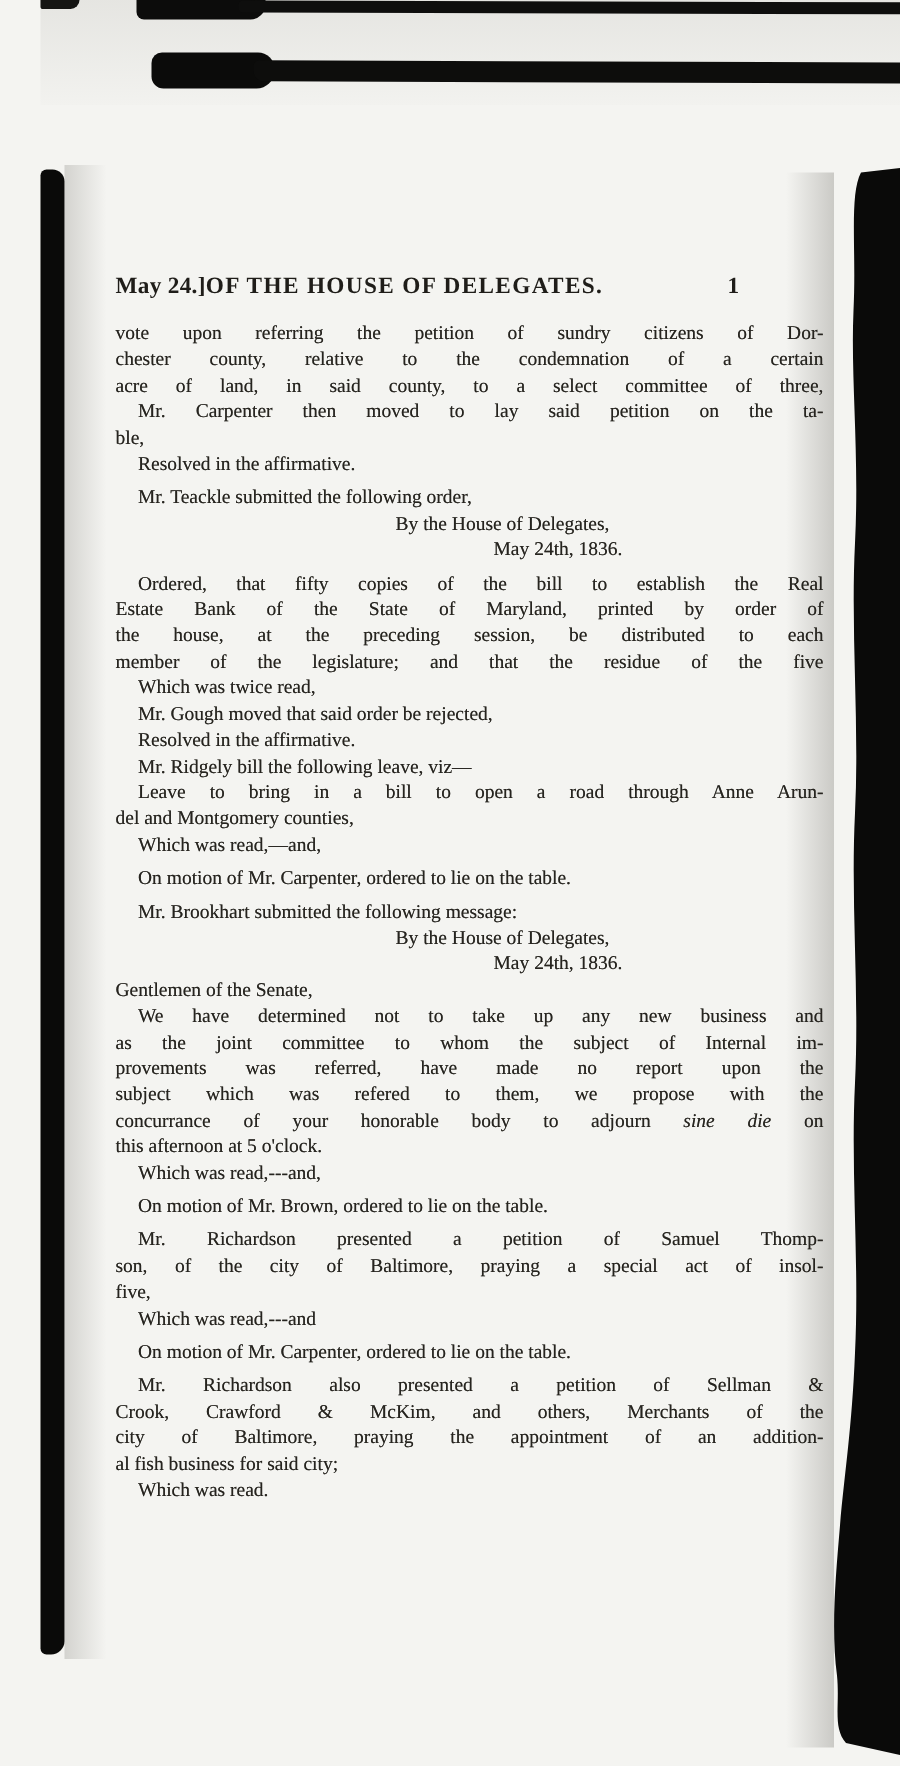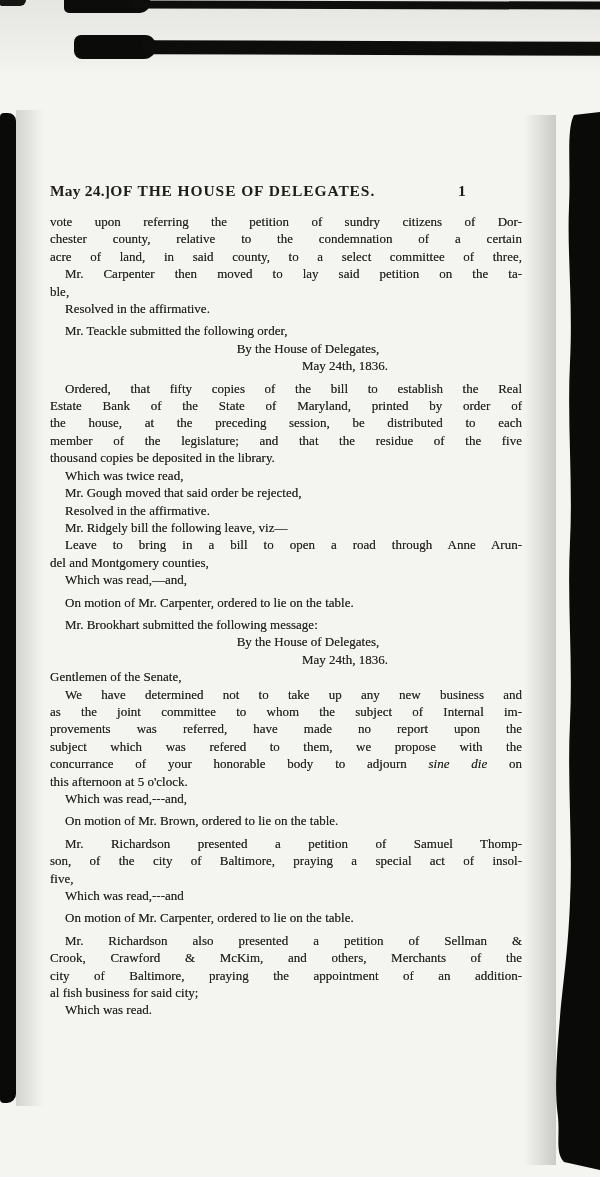--- a/index.html
+++ b/index.html
@@ -6,20 +6,21 @@
   html,body { width:600px; height:1177px; }
   body {
     position:relative;
     overflow:hidden;
     background:#f4f4f1;
     font-family:"Liberation Serif","DejaVu Serif",serif;
   }
   .scan {
     position:absolute; inset:0;
     background:linear-gradient(90deg,#eeeeea 0%, #fafaf7 7%, #fcfcfa 60%, #f5f5f1 90%, #ececе8 100%);
+    margin-left:27px;
   }
   .top-haze {
     position:absolute; top:0; left:0; width:600px; height:70px;
     background:linear-gradient(180deg, rgba(140,138,130,0.14), rgba(140,138,130,0.02));
   }
   
   .speck-corner { position:absolute; top:0; left:0; width:26px; height:6px; background:#151513; border-radius:0 0 7px 2px; }
   .streak1a { position:absolute; top:0; left:64px; width:86px; height:13px; background:#0c0c0b; border-radius:0 0 10px 5px; }
   .streak1b { position:absolute; top:1px; left:132px; width:468px; height:8px; background:#0e0e0d; border-radius:3px 0 0 3px; transform:rotate(0.15deg); }
   .streak2a { position:absolute; top:35px; left:74px; width:82px; height:24px; background:#0b0b0a; border-radius:7px 11px 12px 8px; }
@@ -99,21 +100,20 @@
         <div class="line indent fill">Mr. Carpenter then moved to lay said petition on the ta-</div>
         <div class="line">ble,</div>
         <div class="line indent">Resolved in the affirmative.</div>
         <div class="line indent gap">Mr. Teackle submitted the following order,</div>
         <div class="line a-center">By the House of Delegates,</div>
         <div class="line a-date">May 24th, 1836.</div>
         <div class="line indent fill gap">Ordered, that fifty copies of the bill to establish the Real</div>
         <div class="line fill">Estate Bank of the State of Maryland, printed by order of</div>
         <div class="line fill">the house, at the preceding session, be distributed to each</div>
         <div class="line fill">member of the legislature; and that the residue of the five</div>
-        <div class="line">thousand copies be deposited in the library.</div>
         <div class="line indent">Which was twice read,</div>
         <div class="line indent">Mr. Gough moved that said order be rejected,</div>
         <div class="line indent">Resolved in the affirmative.</div>
         <div class="line indent">Mr. Ridgely bill the following leave, viz—</div>
         <div class="line indent fill">Leave to bring in a bill to open a road through Anne Arun-</div>
         <div class="line">del and Montgomery counties,</div>
         <div class="line indent">Which was read,—and,</div>
         <div class="line indent gap">On motion of Mr. Carpenter, ordered to lie on the table.</div>
         <div class="line indent gap">Mr. Brookhart submitted the following message:</div>
         <div class="line a-center">By the House of Delegates,</div>

